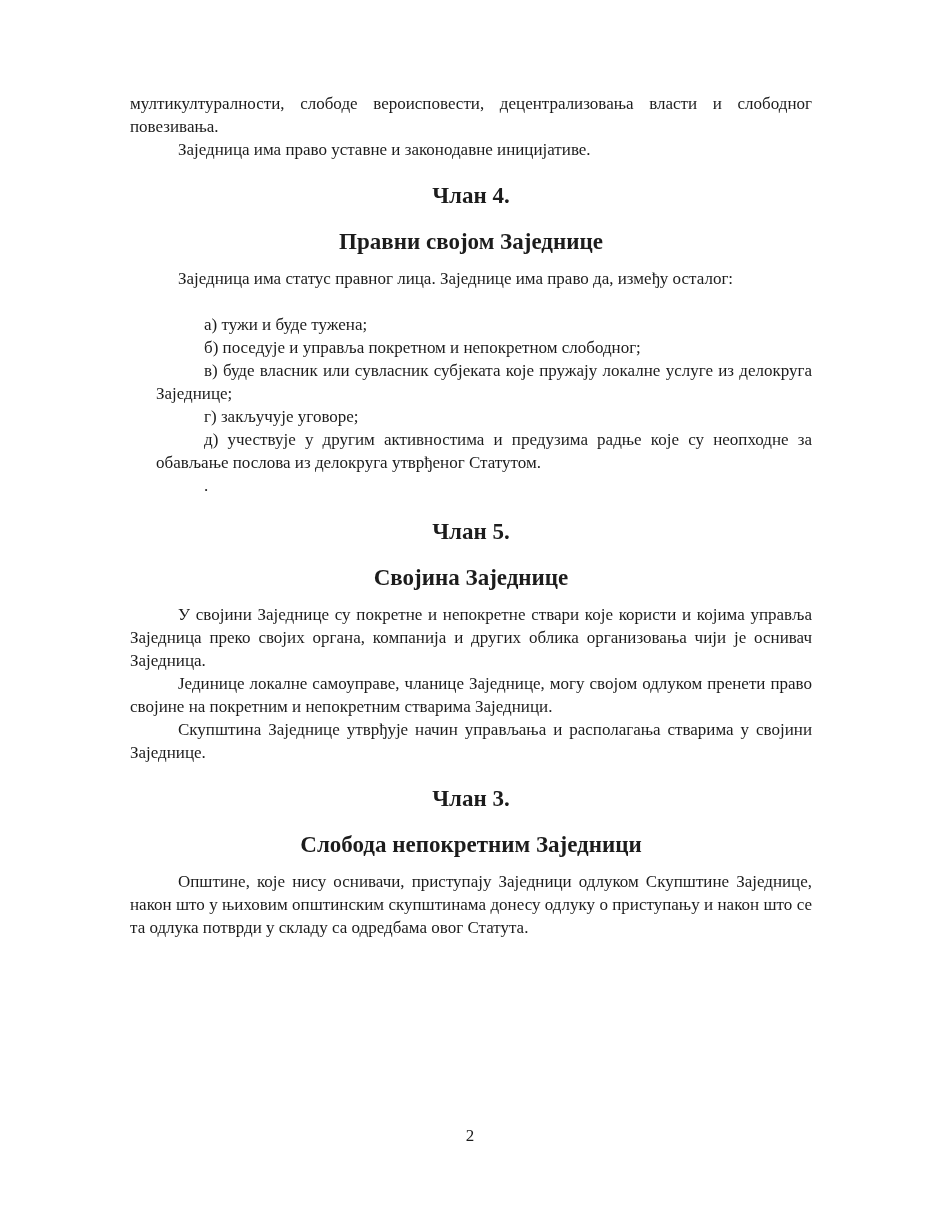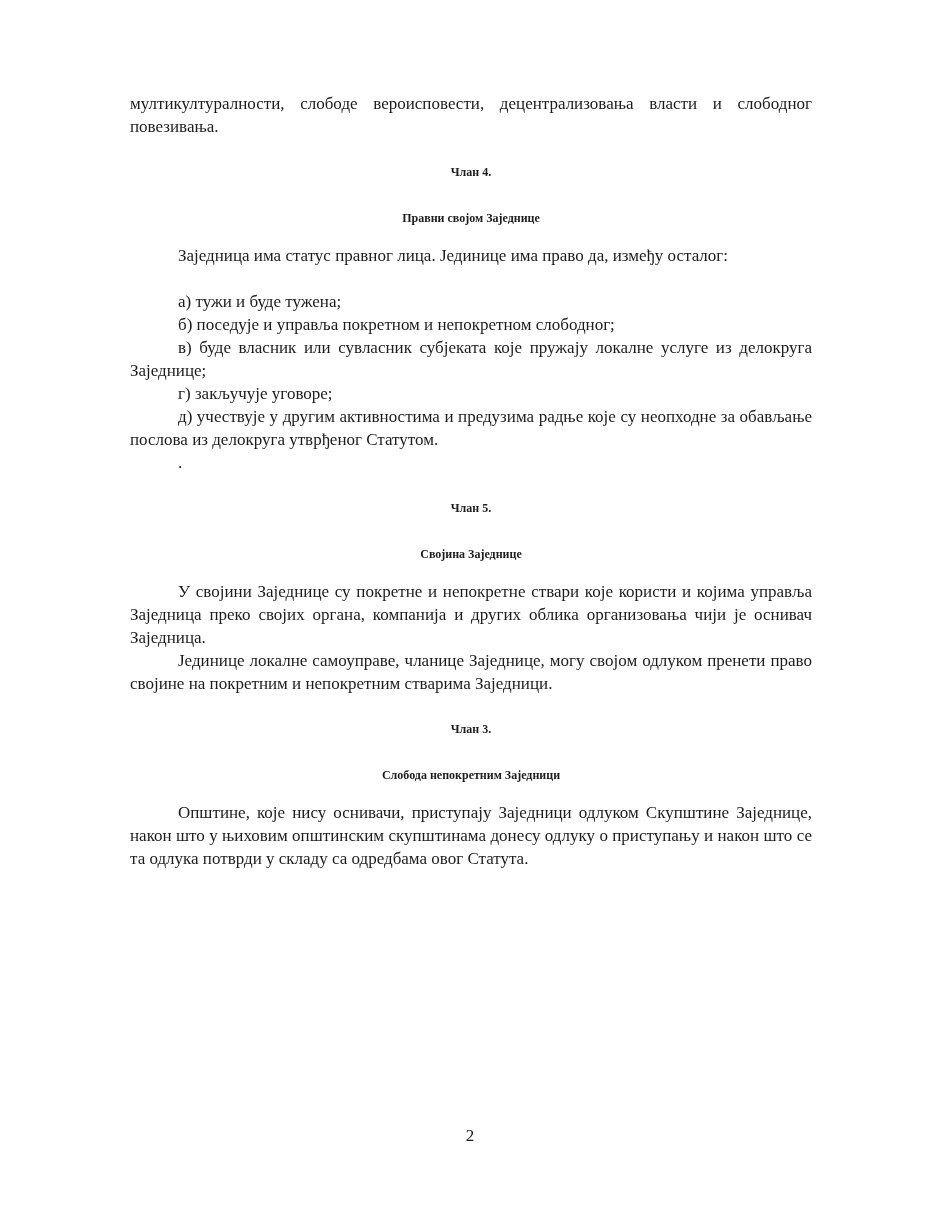--- a/index.html
+++ b/index.html
@@ -24,64 +24,67 @@
   .para {
     text-align: justify;
     margin: 0;
   }
   .para.indent {
     text-indent: 48px;
   }
   .heading {
     text-align: center;
     font-weight: bold;
-    font-size: 12px;
+    font-size: 23px;
     margin: 23px 0 14px 0;
   }
   .list {
     margin-top: 23px;
+    margin-left: 26px;
   }
   .list .para {
     text-indent: 48px;
   }
   .footer {
     position: absolute;
     top: 1124px;
     left: 0;
     width: 100%;
     text-align: center;
   }
 </style>
 </head>
 <body>
 
 <div class="page">
   <div class="content">
 
     <p class="para">мултикултуралности, слободе вероисповести, децентрализовања власти и слободног повезивања.</p>
+    <p class="para indent">Заједница има право уставне и законодавне иницијативе.</p>
 
     <h3 class="heading">Члан 4.</h3>
     <h3 class="heading">Правни својом Заједнице</h3>
 
-    <p class="para indent">Заједница има статус правног лица. Јединице има право да, између осталог:</p>
+    <p class="para indent">Заједница има статус правног лица. Заједнице има право да, између осталог:</p>
 
     <div class="list">
       <p class="para">а) тужи и буде тужена;</p>
       <p class="para">б) поседује и управља покретном и непокретном слободног;</p>
       <p class="para">в) буде власник или сувласник субјеката које пружају локалне услуге из делокруга Заједнице;</p>
       <p class="para">г) закључује уговоре;</p>
       <p class="para">д) учествује у другим активностима и предузима радње које су неопходне за обављање послова из делокруга утврђеног Статутом.</p>
       <p class="para">.</p>
     </div>
 
     <h3 class="heading">Члан 5.</h3>
     <h3 class="heading">Својина Заједнице</h3>
 
     <p class="para indent">У својини Заједнице су покретне и непокретне ствари које користи и којима управља Заједница преко својих органа, компанија и других облика организовања чији је оснивач Заједница.</p>
     <p class="para indent">Јединице локалне самоуправе, чланице Заједнице, могу својом одлуком пренети право својине на покретним и непокретним стварима Заједници.</p>
+    <p class="para indent">Скупштина Заједнице утврђује начин управљања и располагања стварима у својини Заједнице.</p>
 
     <h3 class="heading">Члан 3.</h3>
     <h3 class="heading">Слобода непокретним Заједници</h3>
 
     <p class="para indent">Општине, које нису оснивачи, приступају Заједници одлуком Скупштине Заједнице, након што у њиховим општинским скупштинама донесу одлуку о приступању и након што се та одлука потврди у складу са одредбама овог Статута.</p>
 
   </div>
 
   <div class="footer">2</div>
 </div>

